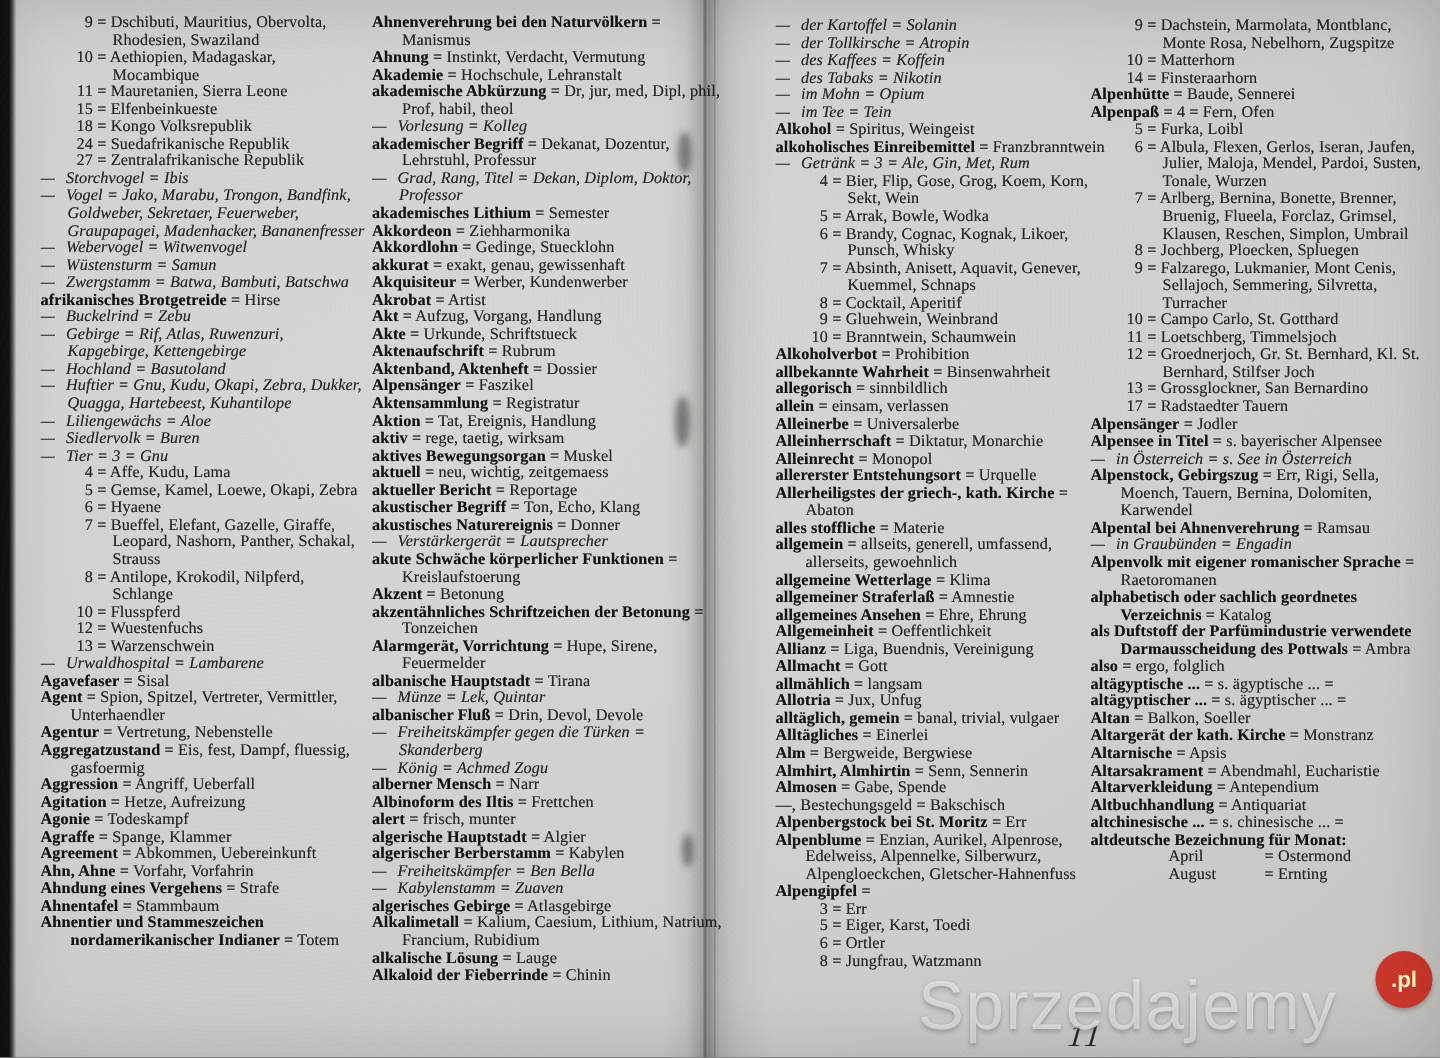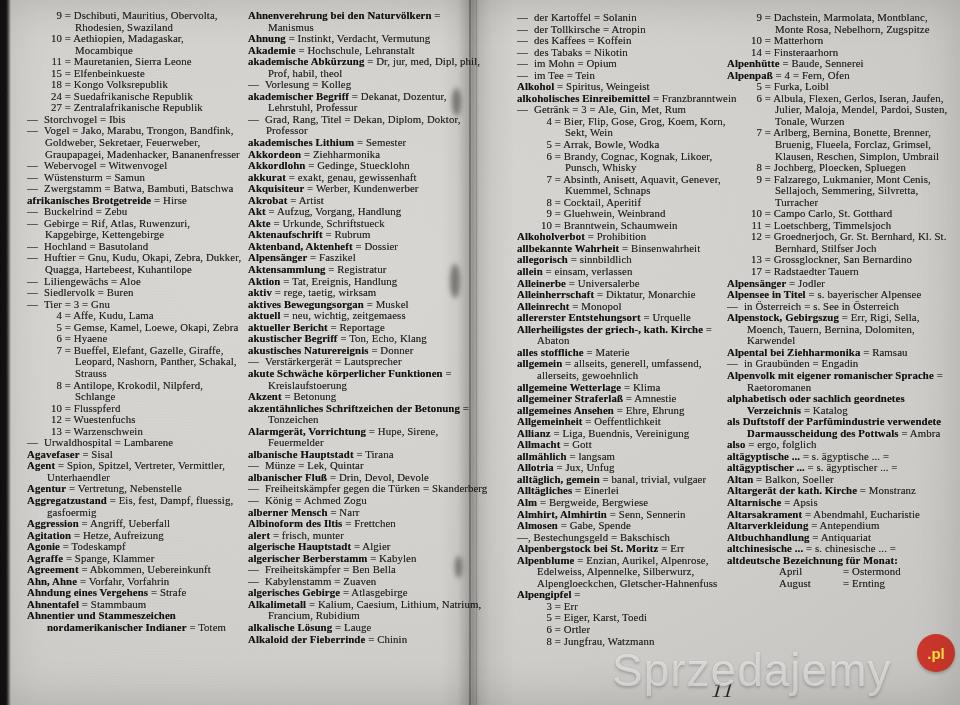--- a/index.html
+++ b/index.html
@@ -27,41 +27,41 @@
     font-size:10.8px;line-height:11.55px;letter-spacing:0.1px;
     text-shadow:0 0 0.35px rgba(20,20,20,0.55);}
   #col-l1{left:27px;width:217px;}
   #col-l2{left:248px;width:240px;}
   #col-r1{left:517px;top:12px;width:223px;}
   #col-r2{left:727px;top:12px;width:231px;}
 
   .e{margin:0;}
   .e b{font-weight:bold;color:#131313;}
   .e-head,.e-plain{padding-left:20px;text-indent:-20px;}
-  .e-dash{padding-left:18px;text-indent:-18px;}
+  .e-dash{padding-left:18px;text-indent:-18px;font-style:italic;}
   .e-dash .d{display:inline-block;width:17px;text-indent:0;}
   .e-num{padding-left:48px;text-indent:-27px;}
   .e-num .n{display:inline-block;min-width:14px;text-align:right;text-indent:0;}
   .e-month{padding-left:52px;}
   .e-month .ml{display:inline-block;width:64px;}
 
   .page-number{position:absolute;left:712px;top:678px;
     font-size:21px;font-style:italic;letter-spacing:2px;color:#2a2a2a;transform:skewX(-6deg);}
 
   .watermark{position:absolute;left:612px;top:642px;width:348px;height:62px;pointer-events:none;}
   .wm-text{
     position:absolute;left:0;top:2px;
     font-family:"Liberation Sans","DejaVu Sans",sans-serif;
     font-weight:normal;font-size:46px;line-height:52px;letter-spacing:1px;
     color:rgba(255,255,255,0.62);
     text-shadow:0 2px 3px rgba(90,90,88,0.35), 0 0 1px rgba(120,120,118,0.4);}
   .wm-badge{
     position:absolute;left:305px;top:-8px;width:38px;height:38px;border-radius:50%;
     display:flex;align-items:center;justify-content:center;
-    font-family:"Liberation Sans","DejaVu Sans",sans-serif;font-weight:bold;font-size:15px;color:#fde047;
+    font-family:"Liberation Sans","DejaVu Sans",sans-serif;font-weight:bold;font-size:15px;color:#fef9c3;
     box-shadow:0 2px 3px rgba(70,70,68,0.35);}
   .grain{position:absolute;inset:0;pointer-events:none;opacity:0.5;
     background-image:
       repeating-radial-gradient(circle at 17% 29%, rgba(0,0,0,0.015) 0 1px, transparent 1px 3px),
       repeating-radial-gradient(circle at 73% 61%, rgba(255,255,255,0.02) 0 1px, transparent 1px 4px);}
 </style>
 </head>
 <body>
 
 <div class="photo">
@@ -223,21 +223,21 @@
       <div class="e e-num"><span class="n">9</span> = Falzarego, Lukmanier, Mont Cenis, Sellajoch, Semmering, Silvretta, Turracher</div>
       <div class="e e-num"><span class="n">10</span> = Campo Carlo, St. Gotthard</div>
       <div class="e e-num"><span class="n">11</span> = Loetschberg, Timmelsjoch</div>
       <div class="e e-num"><span class="n">12</span> = Groednerjoch, Gr. St. Bernhard, Kl. St. Bernhard, Stilfser Joch</div>
       <div class="e e-num"><span class="n">13</span> = Grossglockner, San Bernardino</div>
       <div class="e e-num"><span class="n">17</span> = Radstaedter Tauern</div>
       <div class="e e-head"><b>Alpensänger</b> = Jodler</div>
       <div class="e e-head"><b>Alpensee in Titel</b> = s. bayerischer Alpensee</div>
       <div class="e e-dash"><span class="d">—</span>in Österreich = s. See in Österreich</div>
       <div class="e e-head"><b>Alpenstock, Gebirgszug</b> = Err, Rigi, Sella, Moench, Tauern, Bernina, Dolomiten, Karwendel</div>
-      <div class="e e-head"><b>Alpental bei Ziehharmonika</b> = Ramsau</div>
+      <div class="e e-head"><b>Alpental bei Ahnenverehrung</b> = Ramsau</div>
       <div class="e e-dash"><span class="d">—</span>in Graubünden = Engadin</div>
       <div class="e e-head"><b>Alpenvolk mit eigener romanischer Sprache</b> = Raetoromanen</div>
       <div class="e e-head"><b>alphabetisch oder sachlich geordnetes Verzeichnis</b> = Katalog</div>
       <div class="e e-head"><b>als Duftstoff der Parfümindustrie verwendete Darmausscheidung des Pottwals</b> = Ambra</div>
       <div class="e e-head"><b>also</b> = ergo, folglich</div>
       <div class="e e-head"><b>altägyptische ...</b> = s. ägyptische ... =</div>
       <div class="e e-head"><b>altägyptischer ...</b> = s. ägyptischer ... =</div>
       <div class="e e-head"><b>Altan</b> = Balkon, Soeller</div>
       <div class="e e-head"><b>Altargerät der kath. Kirche</b> = Monstranz</div>
       <div class="e e-head"><b>Altarnische</b> = Apsis</div>

